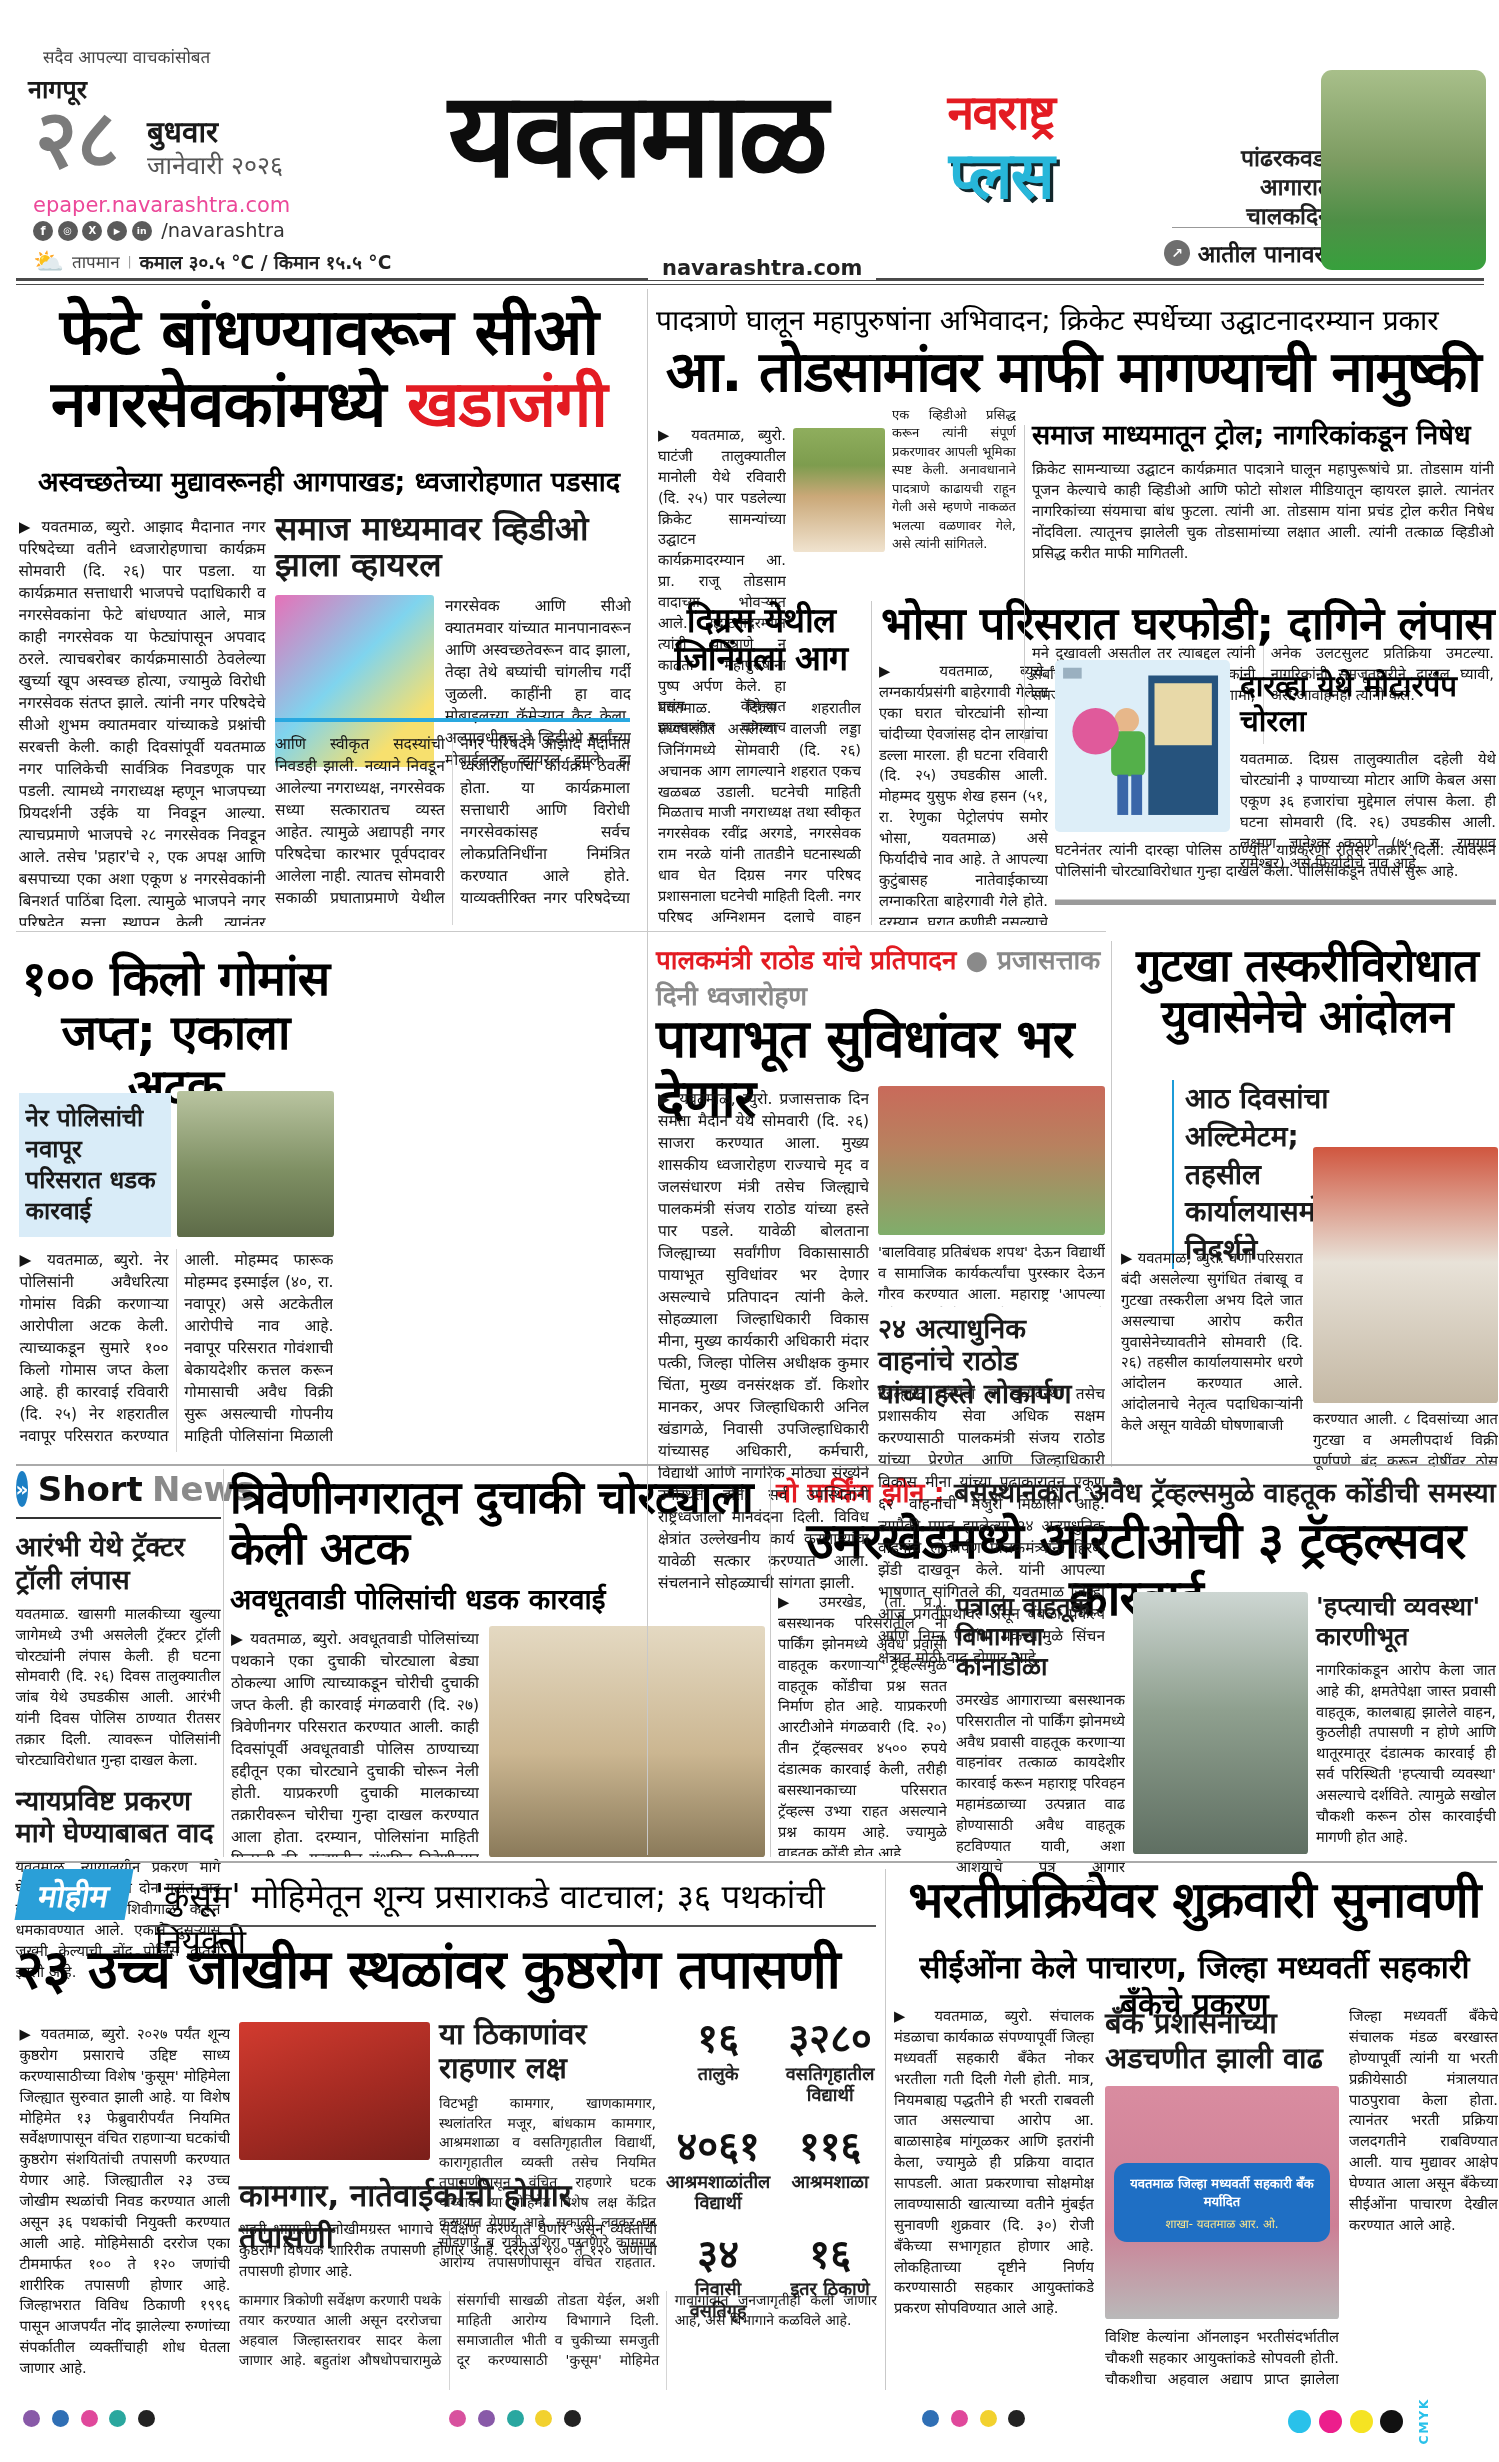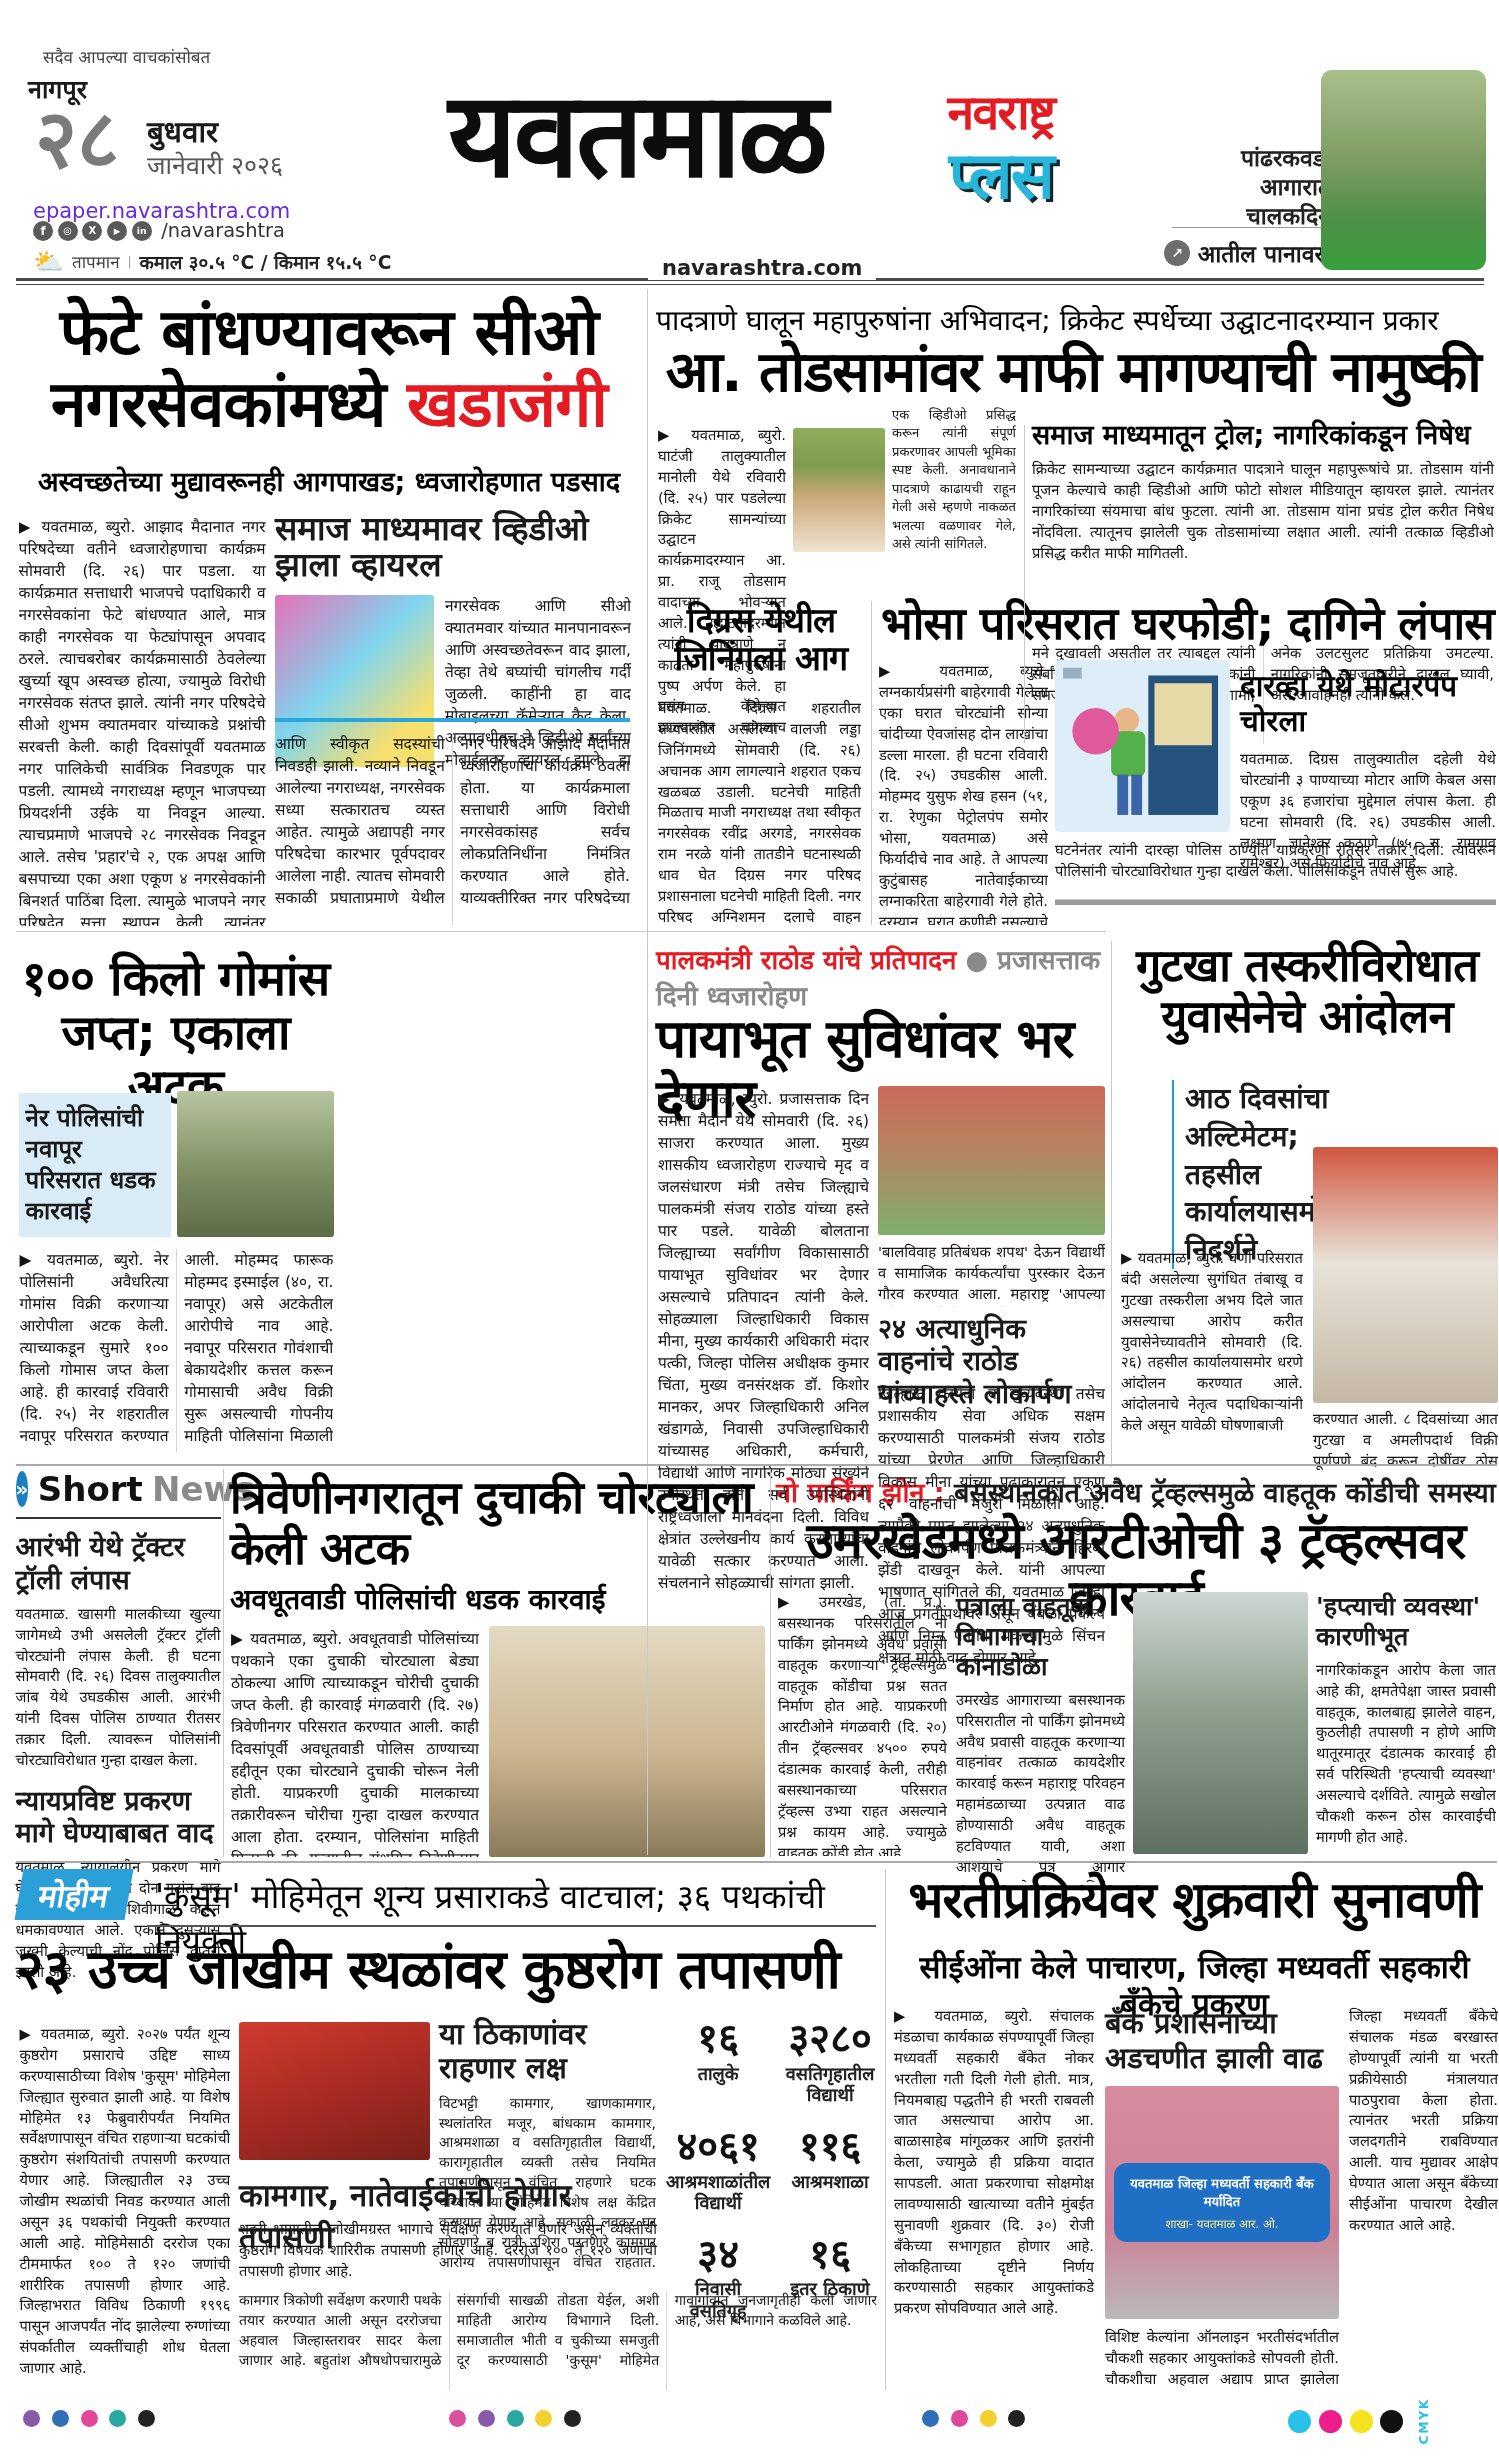--- a/index.html
+++ b/index.html
@@ -23,21 +23,21 @@
 </head>
 <body>
 
 <div id="page">
 
   <div class="abs" style="left:43px;top:45px;font-size:17px;color:#444;">सदैव आपल्या वाचकांसोबत</div>
   <div class="abs" style="left:28px;top:71px;font-size:25px;font-weight:700;">नागपूर</div>
   <div class="abs" style="left:35px;top:99px;font-size:81px;font-weight:700;color:#7b7b7b;line-height:1;">२८</div>
   <div class="abs" style="left:147px;top:110px;font-size:29.5px;font-weight:700;">बुधवार</div>
   <div class="abs" style="left:147px;top:147px;font-size:25px;color:#555;">जानेवारी २०२६</div>
-  <div class="abs" style="left:33px;top:199px;font-size:21px;color:#6d28d9;">epaper.navarashtra.com</div>
+  <div class="abs" style="left:33px;top:193px;font-size:21px;color:#ec4899;">epaper.navarashtra.com</div>
   <div class="abs" style="left:33px;top:219px;display:flex;align-items:center;gap:4.7px;">
     <span class="ic" style="width:20px;height:20px;font-size:11.6px;">f</span>
     <span class="ic" style="width:20px;height:20px;font-size:10px;">◎</span>
     <span class="ic" style="width:20px;height:20px;font-size:10px;">X</span>
     <span class="ic" style="width:20px;height:20px;font-size:8.5px;">▶</span>
     <span class="ic" style="width:20px;height:20px;font-size:9.3px;">in</span>
     <span style="font-size:19.4px;color:#333;margin-left:4.7px;">/navarashtra</span>
   </div>
   <div class="abs" style="left:33px;top:247px;display:flex;align-items:center;gap:7.8px;">
     <span style="font-size:25px;color:#777;">⛅</span>

